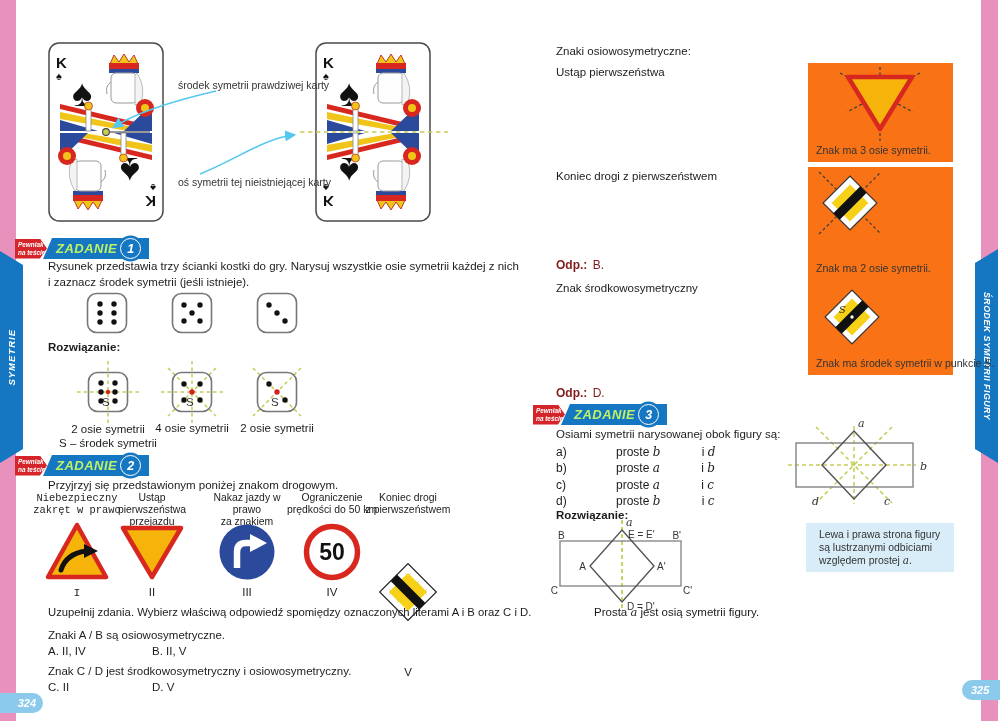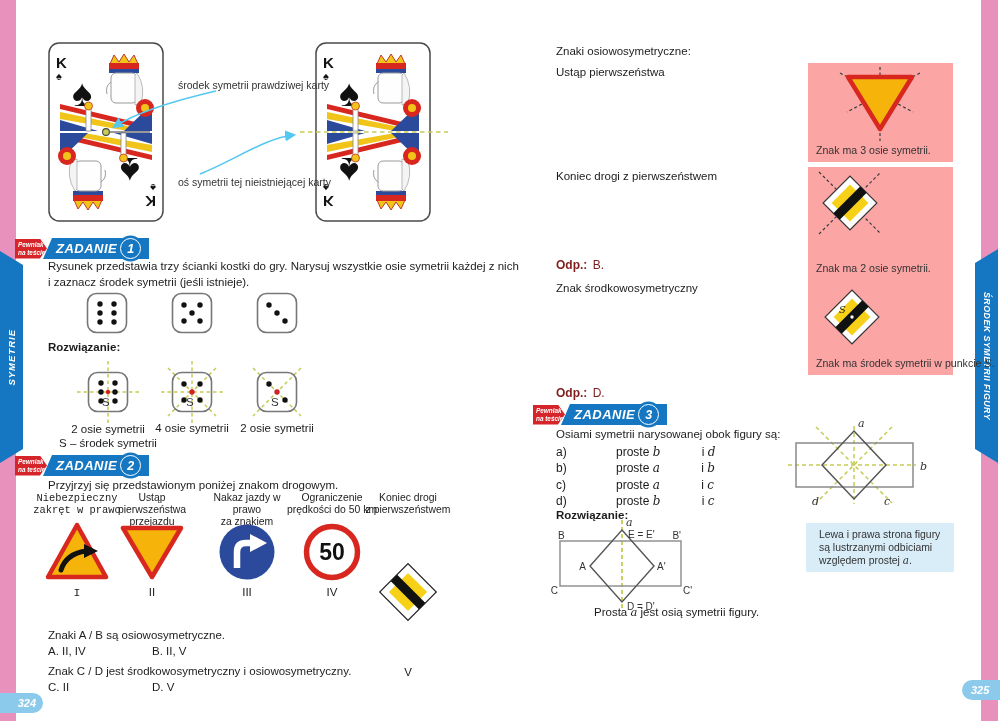--- a/index.html
+++ b/index.html
@@ -17,33 +17,33 @@
   .pinkbar{position:absolute;top:0;width:16px;height:721px;background:#e891bd;}
   .sidetab{position:absolute;background:#1577c2;color:#fff;display:flex;align-items:center;justify-content:center;}
   .sidetab span{font-style:italic;font-weight:700;letter-spacing:1px;}
   .pagepill{position:absolute;height:20px;background:#8ccaec;color:#fff;
             font-weight:700;font-style:italic;font-size:11px;display:flex;align-items:center;}
   
   .zhead{position:absolute;display:flex;align-items:center;height:21px;}
   .pewniak{width:32px;height:20px;background:#d6252a;color:#fff;font-size:6.4px;font-weight:700;
            font-style:italic;line-height:1.2;display:flex;flex-direction:column;justify-content:center;
            padding-left:3px;box-sizing:border-box;clip-path:polygon(0 0,78% 0,100% 50%,78% 100%,0 100%);z-index:2;}
-  .zbanner{height:21px;background:#1577c2;color:#ffffff;display:flex;align-items:center;font-style:italic;
+  .zbanner{height:21px;background:#1577c2;color:#bef264;display:flex;align-items:center;font-style:italic;
            font-weight:700;font-size:13px;letter-spacing:.5px;padding:0 32px 0 13px;margin-left:-4px;
            clip-path:polygon(9px 0,100% 0,100% 100%,0 100%);}
   .znum{width:19px;height:19px;border-radius:50%;background:#1577c2;border:1.5px solid #fff;
         box-shadow:0 0 0 2.5px #1577c2;color:#fff;font-weight:700;font-style:italic;font-size:12.5px;
         display:flex;align-items:center;justify-content:center;margin-left:-29px;z-index:3;}
   
   .signcol{position:absolute;top:492px;width:96px;display:flex;flex-direction:column;align-items:center;}
   .signlabel{font-size:10.4px;line-height:12px;text-align:center;color:#1c1c1c;height:27px;}
   .signbox{height:66px;display:flex;align-items:center;justify-content:center;}
   .numeral{font-size:11.5px;color:#1c1c1c;margin-top:1px;}
   
-  .infobox{position:absolute;width:145px;background:#fca5a5;}
+  .infobox{position:absolute;width:145px;background:#f97316;}
   .infobox .cap{position:absolute;left:8px;bottom:6px;}
   .optrow{position:absolute;font-size:12px;color:#1c1c1c;}
   .okey{display:inline-block;width:22px;}
   .odp{position:absolute;font-size:12px;color:#7f1d1d;}
   .notebox{position:absolute;left:806px;top:523px;width:148px;background:#d9edf8;
            font-size:10.4px;line-height:13px;color:#333;padding:5px 13px;box-sizing:border-box;}
   .capline{display:block;}
 </style>
 </head>
 <body>
@@ -308,20 +308,21 @@
           <rect x="-13.5" y="-13.5" width="27" height="27" transform="rotate(45)" fill="#f7d117"></rect>
           <g clip-path="url(#cpv)">
               <rect x="-30" y="-4.5" width="60" height="9" transform="rotate(45)" fill="#111"></rect>
             </g>
         </g>
       </svg>
     </div>
     <div class="numeral">V</div>
   </div>
 
+  <div class="abs nowrap" style="left:48px;top:606px;font-size:11.3px;">Uzupełnij zdania. Wybierz właściwą odpowiedź spomiędzy oznaczonych literami A i B oraz C i D.</div>
   <div class="abs t nowrap" style="left:48px;top:628px;">Znaki A / B są osiowosymetryczne.</div>
   <div class="abs t nowrap" style="left:48px;top:644px;">A. II, IV</div>
   <div class="abs t nowrap" style="left:152px;top:644px;">B. II, V</div>
   <div class="abs t nowrap" style="left:48px;top:664px;">Znak C / D jest środkowosymetryczny i osiowosymetryczny.</div>
   <div class="abs t nowrap" style="left:48px;top:680px;">C. II</div>
   <div class="abs t nowrap" style="left:152px;top:680px;">D. V</div>
 
   <div class="abs t nowrap" style="left:556px;top:44px;">Znaki osiowosymetryczne:</div>
   <div class="abs t nowrap" style="left:556px;top:65px;">Ustąp pierwszeństwa</div>
 

